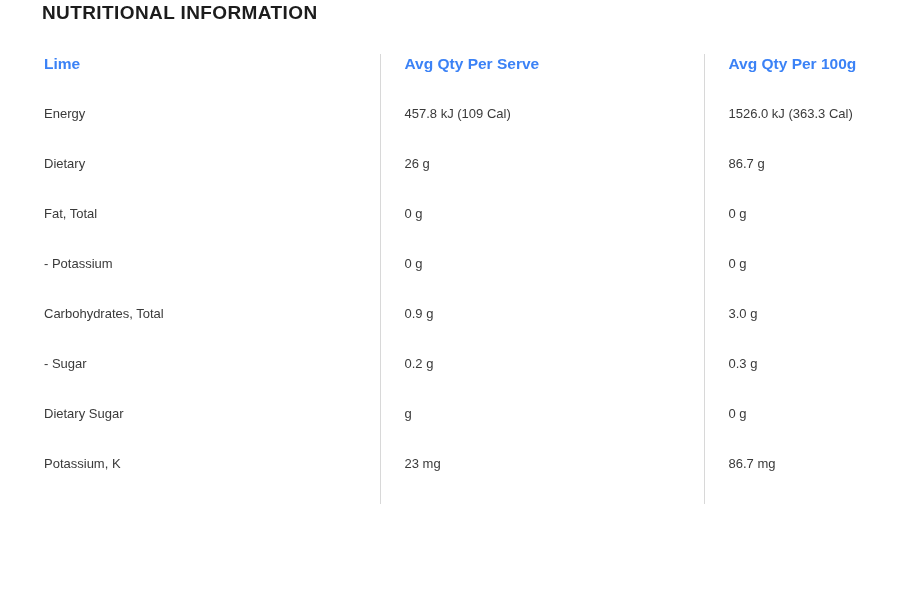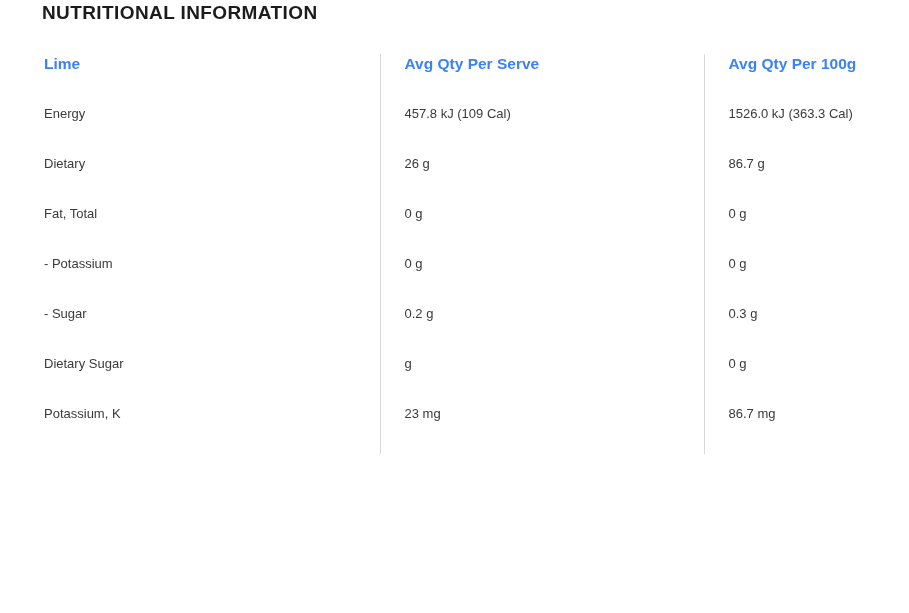--- a/index.html
+++ b/index.html
@@ -101,20 +101,25 @@
         <td class="col-a">Fat, Total</td>
         <td class="col-b">0 g</td>
         <td class="col-c">0 g</td>
       </tr>
       <tr>
         <td class="col-a">- Potassium</td>
         <td class="col-b">0 g</td>
         <td class="col-c">0 g</td>
       </tr>
       <tr>
+        <td class="col-a">Carbohydrates, Total</td>
+        <td class="col-b">0.9 g</td>
+        <td class="col-c">3.0 g</td>
+      </tr>
+      <tr>
         <td class="col-a">- Sugar</td>
         <td class="col-b">0.2 g</td>
         <td class="col-c">0.3 g</td>
       </tr>
       <tr>
         <td class="col-a">Dietary Sugar</td>
         <td class="col-b">g</td>
         <td class="col-c">0 g</td>
       </tr>
       <tr>

